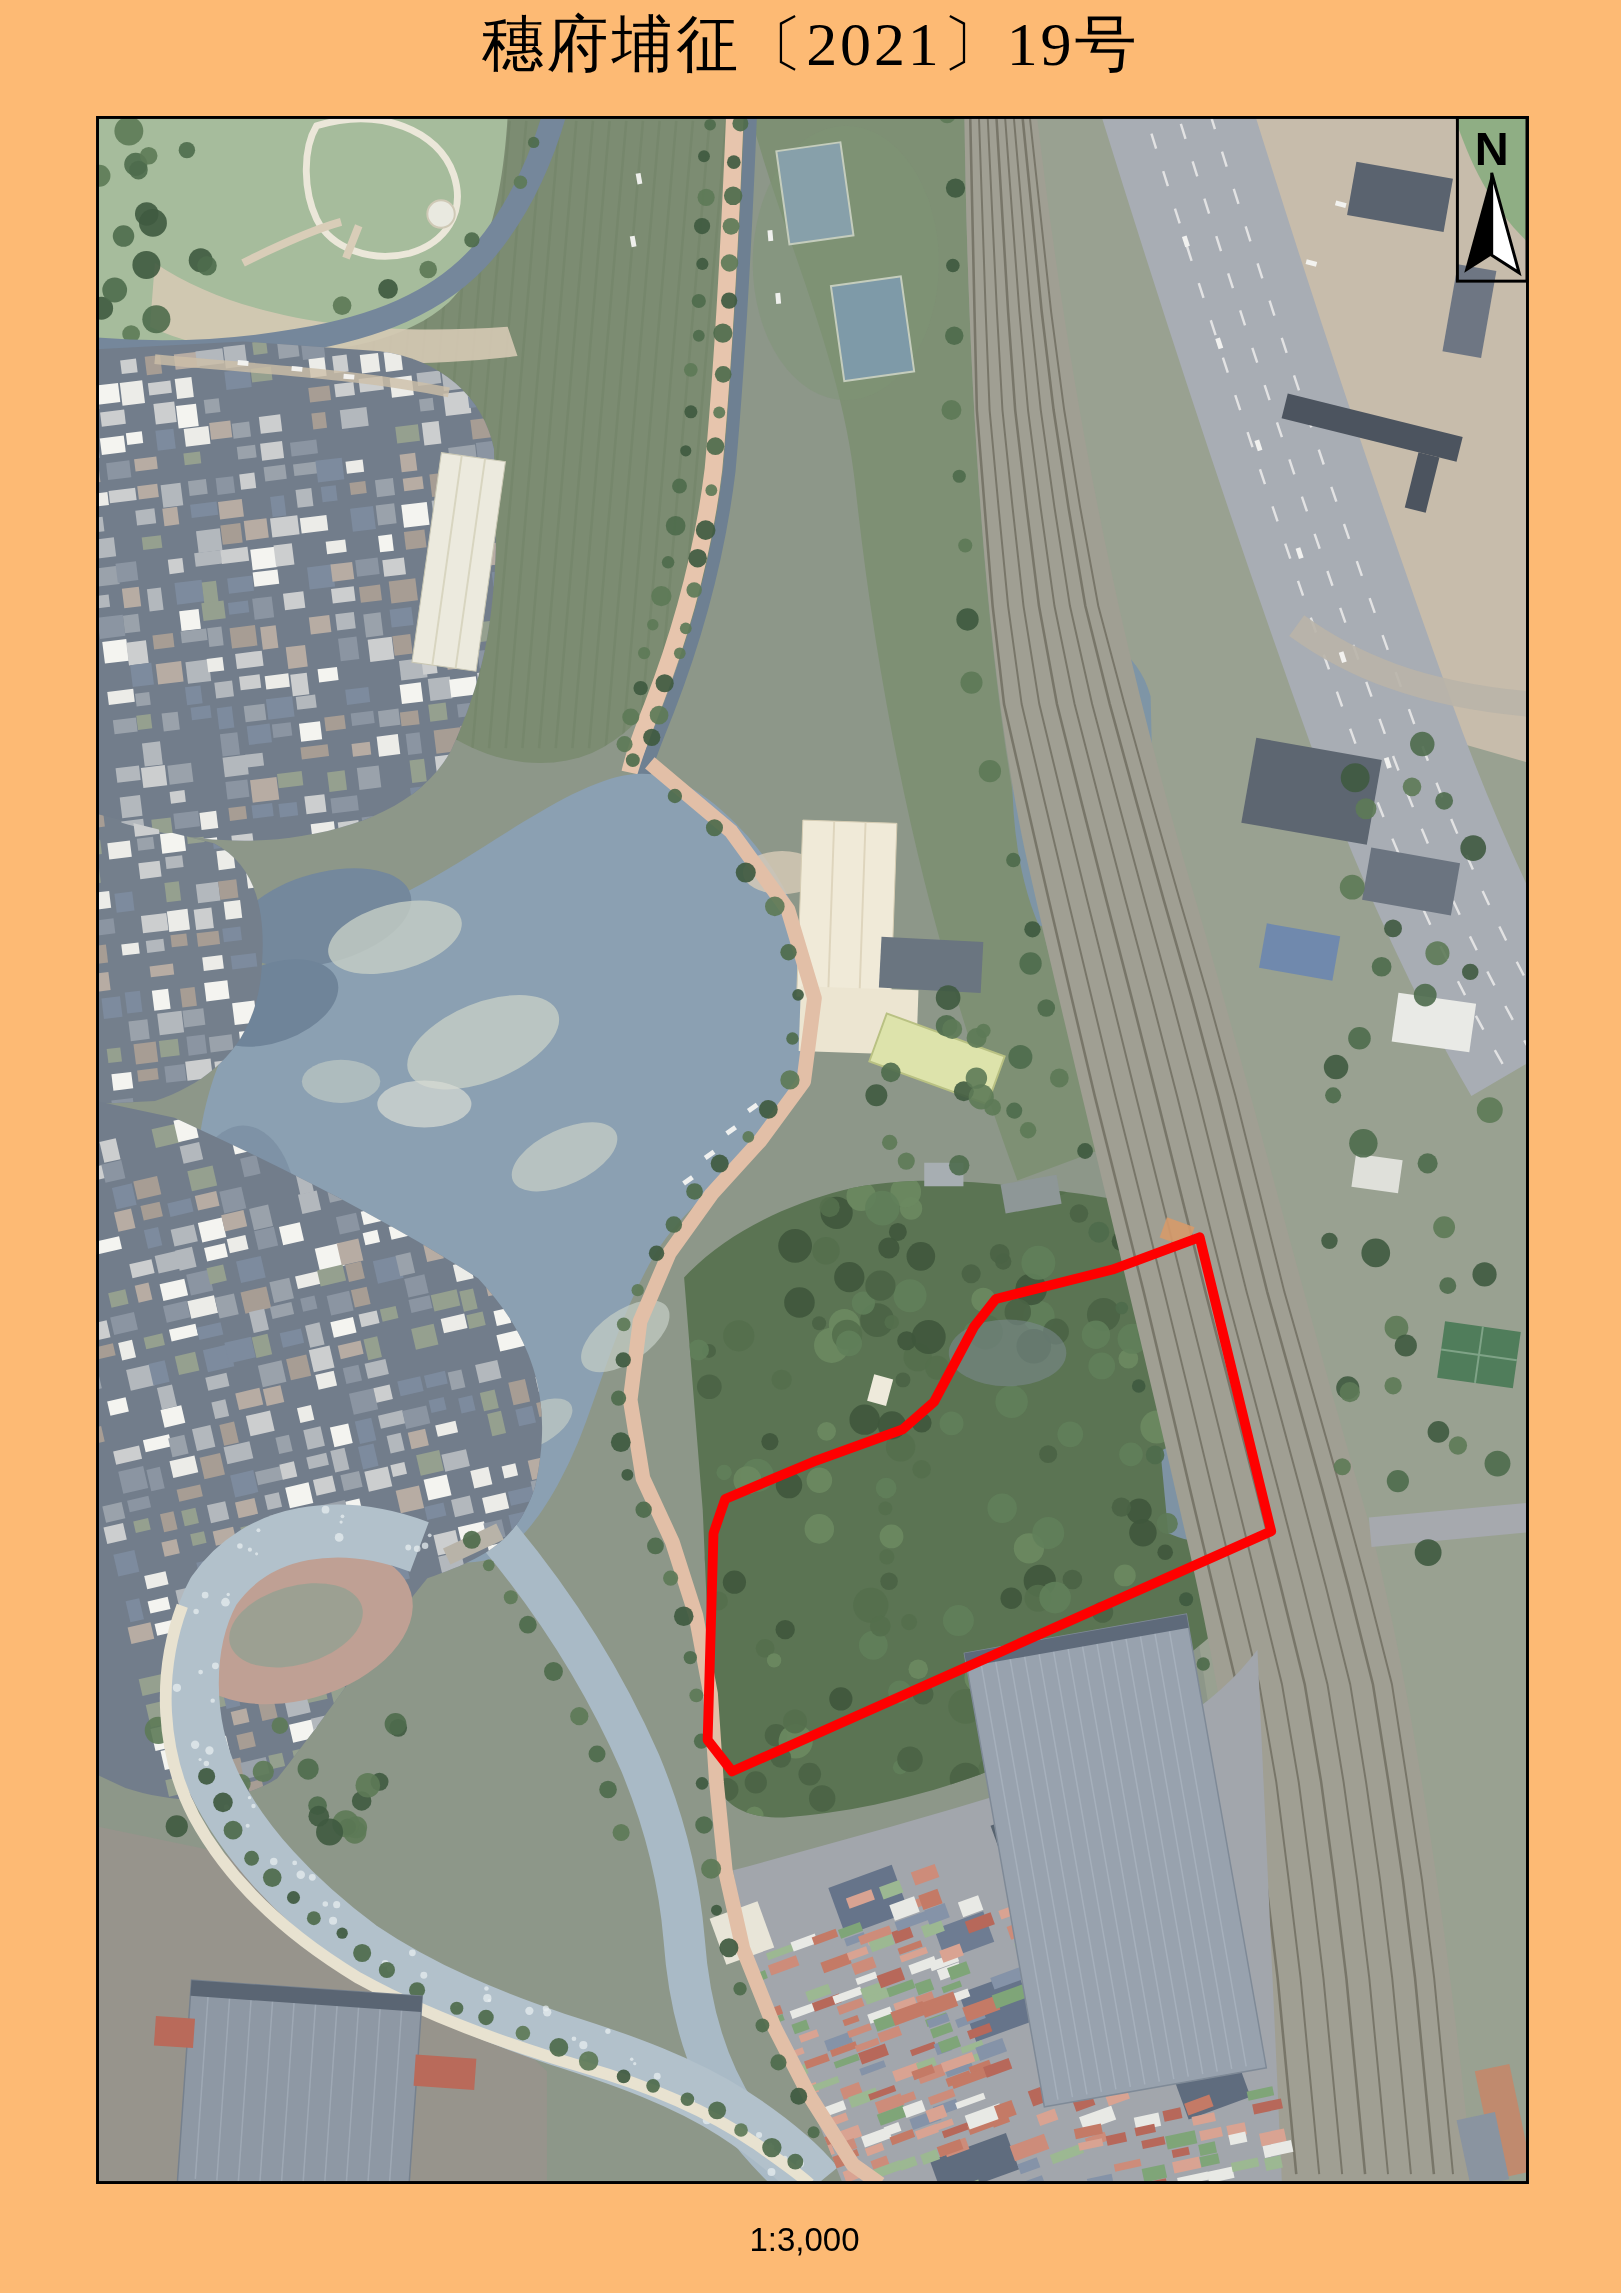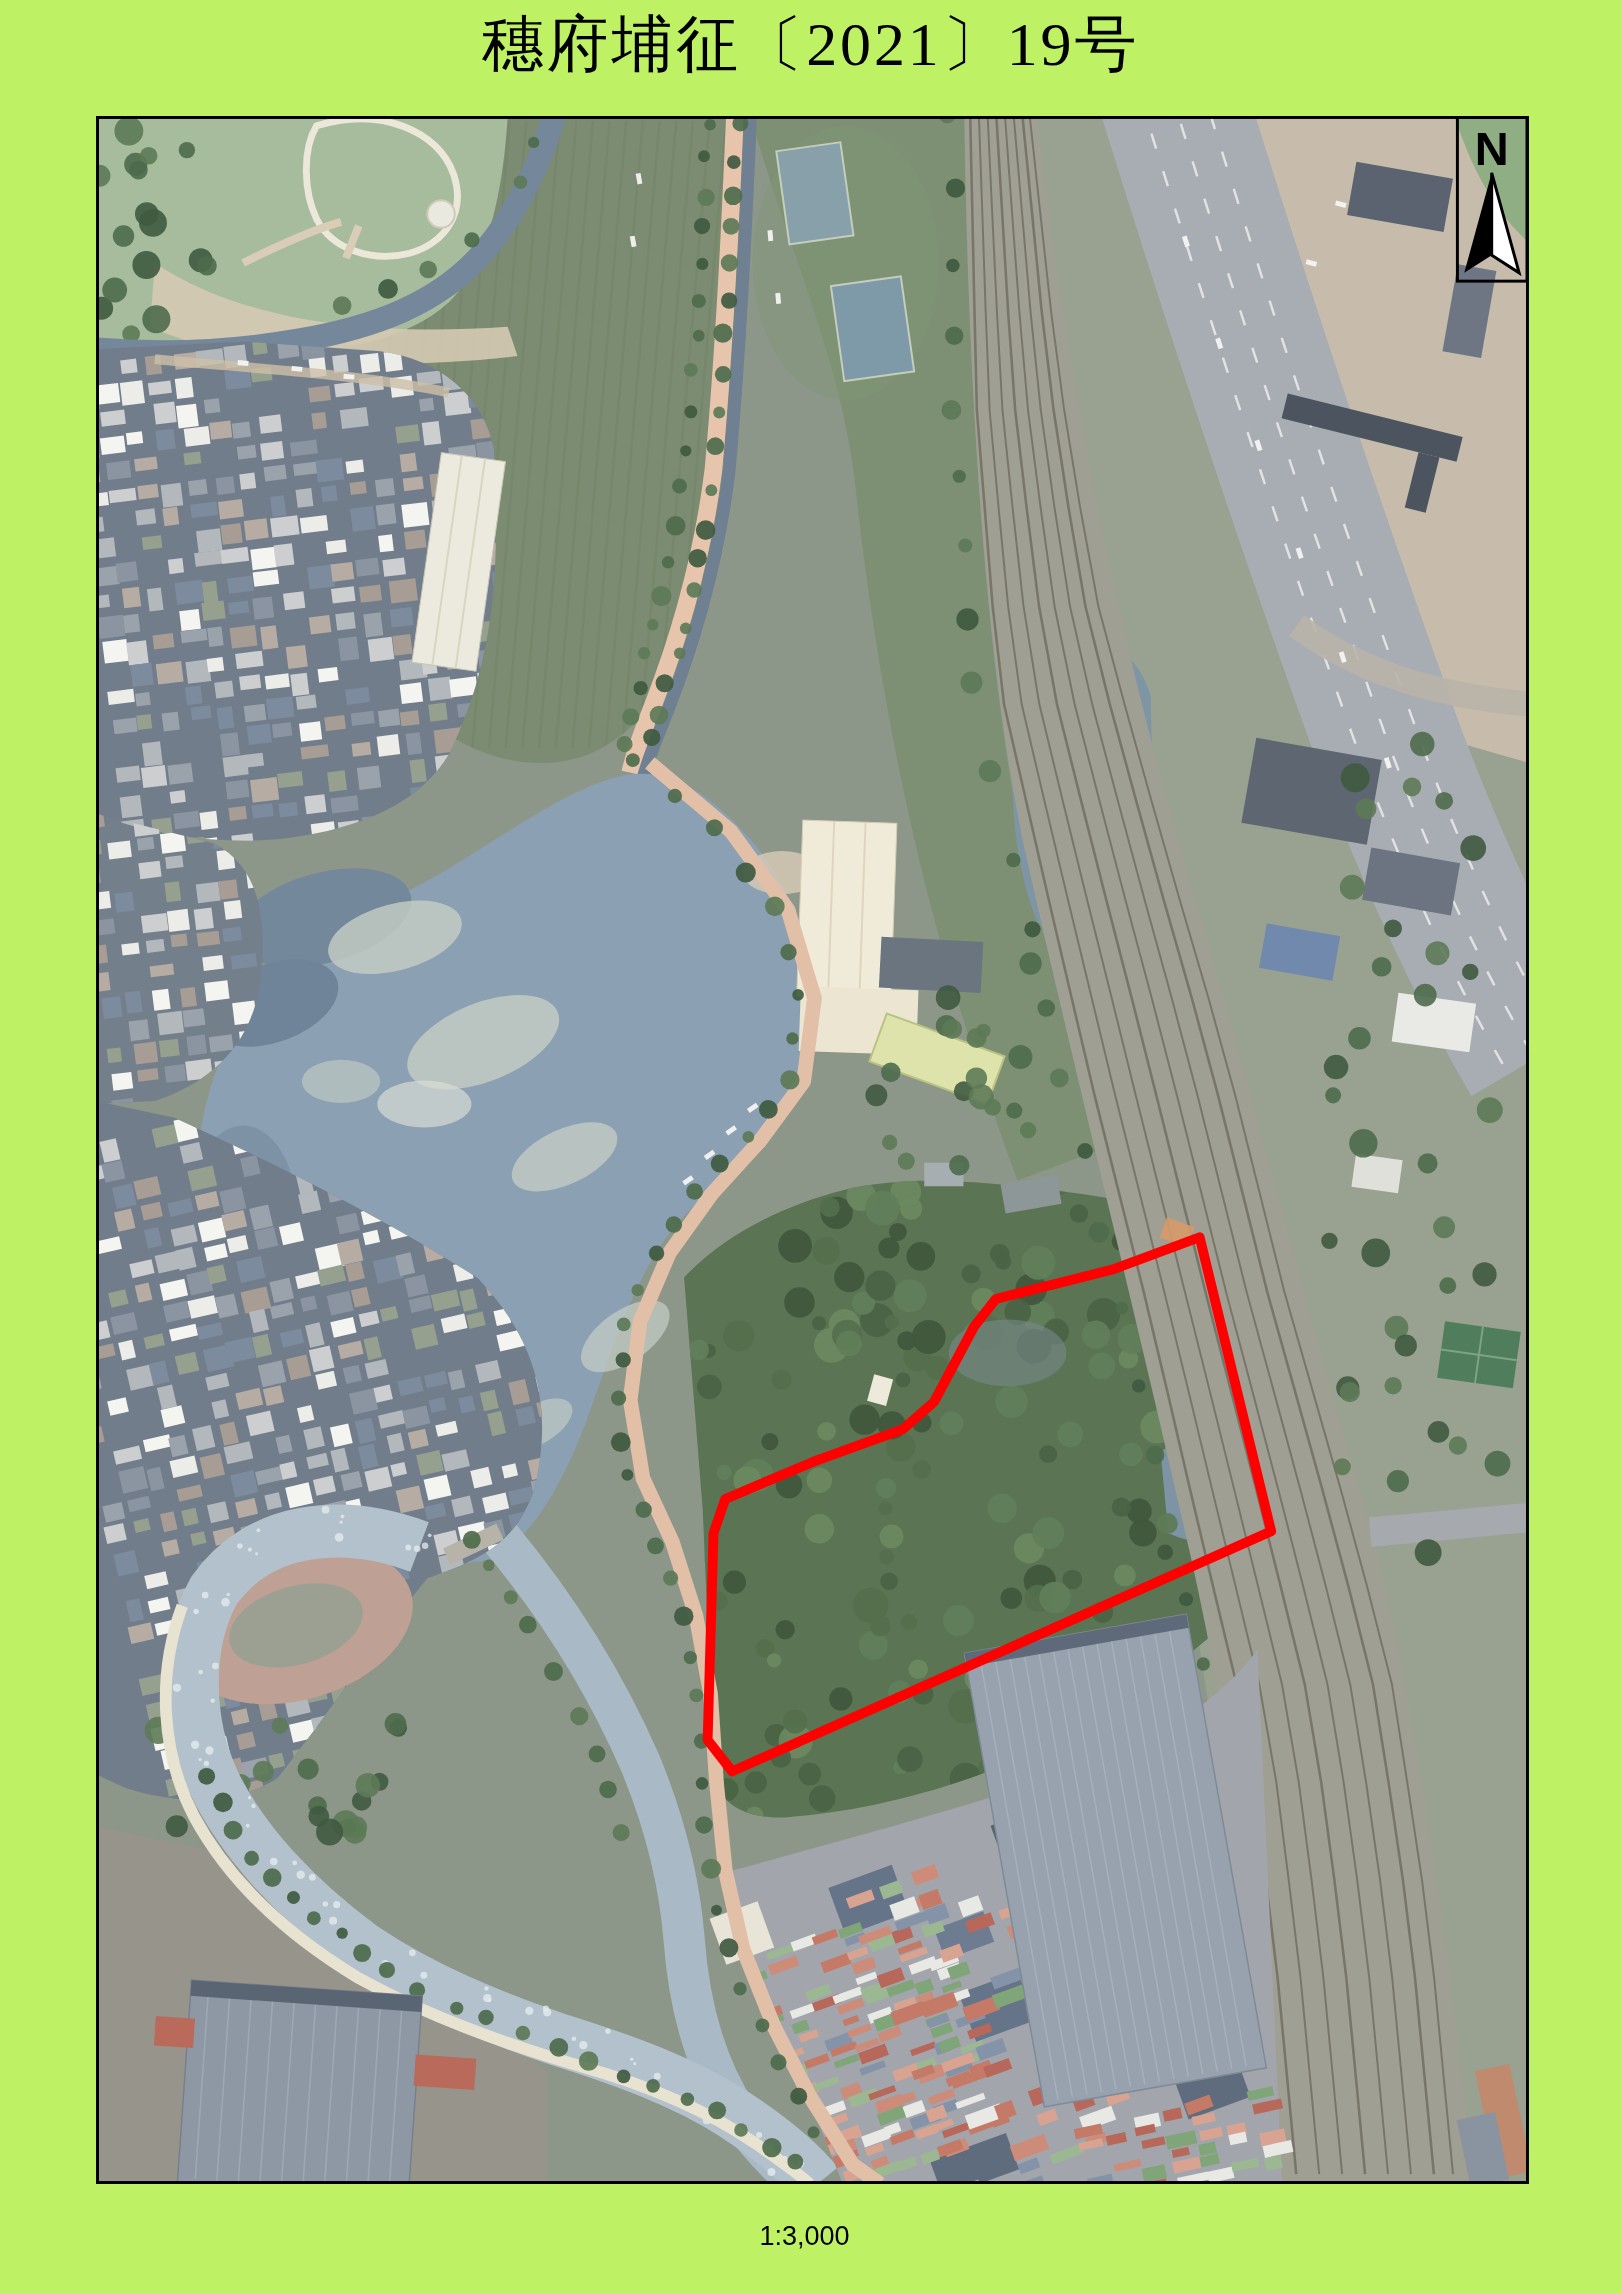--- a/index.html
+++ b/index.html
@@ -1,24 +1,24 @@
 <!DOCTYPE html>
 <html><head>
 <meta charset="utf-8">
 <style>
   html,body{margin:0;padding:0;background:#ffffff;}
-  .page{position:relative;width:1621px;height:2294px;background:#bef264;overflow:hidden;
+  .page{position:relative;width:1621px;height:2294px;background:#fdba74;overflow:hidden;
         font-family:"Liberation Sans",sans-serif;}
   .doc-title{position:absolute;top:2px;left:0;right:0;text-align:center;
         font-family:"Liberation Serif","DejaVu Serif",serif;
         font-size:62px;letter-spacing:2.9px;color:#000;white-space:nowrap;}
   .map-figure{position:absolute;left:96px;top:116px;width:1433px;height:2068px;}
   .map-figure svg{display:block;width:1433px;height:2068px;}
   .scale-label{position:absolute;top:2221px;left:0;right:12px;text-align:center;
-        font-family:"Liberation Sans",sans-serif;font-size:27px;color:#000;}
+        font-family:"Liberation Sans",sans-serif;font-size:33px;color:#000;}
   .north-n{font-family:"Liberation Sans",sans-serif;font-weight:bold;font-size:48px;}
 </style>
 </head>
 <body>
 
 <div class="page">
   <div class="doc-title">穗府埔征〔2021〕19号</div>
 
   <div class="map-figure">
   <svg id="map-svg" viewBox="0 0 1462 2110" xmlns="http://www.w3.org/2000/svg">

